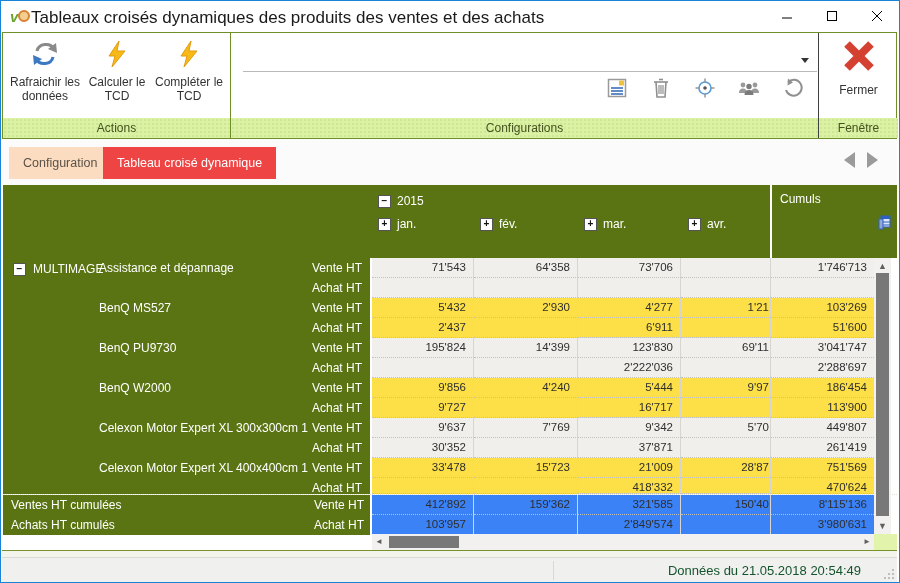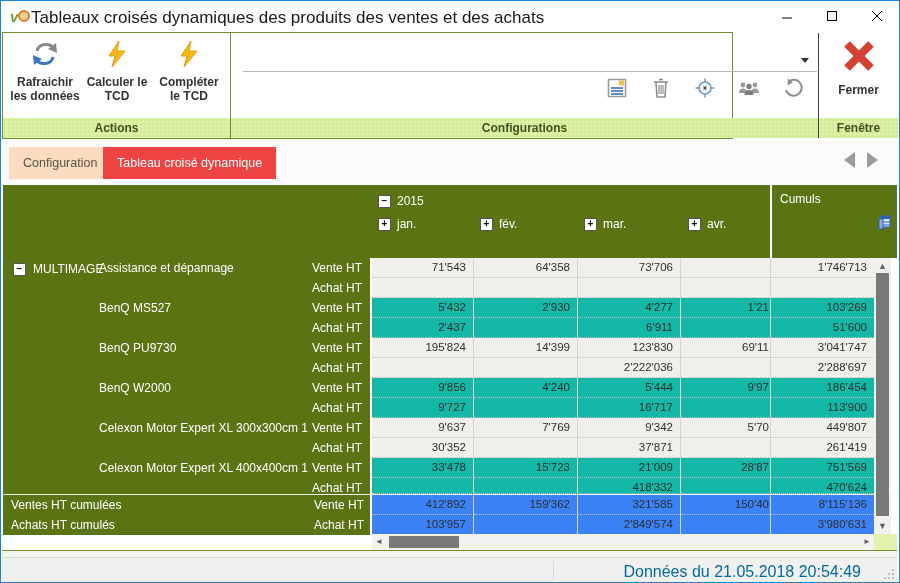--- a/index.html
+++ b/index.html
@@ -5,21 +5,21 @@
   html,body{margin:0;padding:0;background:#e9e9e9;font-family:"Liberation Sans","DejaVu Sans",sans-serif;}
   #window{position:relative;width:898px;height:581px;background:#fff;border:1px solid #1883d7;overflow:hidden;}
   
   .titlebar{position:absolute;left:0;top:0;width:898px;height:30px;background:#fff;}
   .title-text{position:absolute;left:30px;top:7px;font-size:17px;color:#1a1a1a;}
   .app-icon{position:absolute;left:9px;top:6px;width:18px;height:18px;}
   .app-icon .vee{position:absolute;left:0;top:1px;color:#6aa32e;font-size:15px;font-weight:bold;font-style:italic;}
   .app-icon .ring{position:absolute;left:8px;top:3px;width:8px;height:8px;border-radius:50%;border:2px solid #d98032;background:#f2cf8e;}
   .winbtn{position:absolute;top:0;width:45px;height:29px;display:flex;align-items:center;justify-content:center;}
   
-  .toolbar{position:absolute;left:1px;top:31px;width:731px;height:107px;border:1px solid #6f8f28;box-sizing:border-box;background:#fff;font-weight:bold;}
+  .toolbar{position:absolute;left:1px;top:31px;width:895px;height:107px;border:1px solid #6f8f28;box-sizing:border-box;background:#fff;}
   .panel{position:absolute;top:0;height:105px;}
   .p-actions{left:0;width:227px;}
   .p-config{left:227px;width:589px;border-left:1px solid #6f8f28;border-right:1px solid #404040;box-sizing:border-box;}
   .p-window{left:816px;width:79px;}
   .secbar{position:absolute;left:0;bottom:0;width:100%;height:20px;background:#dbf2a5;background-image:radial-gradient(#cde795 1px,transparent 1px);background-size:4px 4px;display:flex;align-items:center;justify-content:center;font-size:12px;color:#45521f;text-align:right;}
   .abtns{position:absolute;left:6px;top:4px;display:flex;}
   .tbtn{width:72px;height:78px;display:flex;flex-direction:column;align-items:center;cursor:default;}
   .tbtn .ic{height:34px;display:flex;align-items:center;justify-content:center;}
   .tbtn .lb{font-size:12px;color:#333;text-align:center;line-height:14px;margin-top:4px;}
   .combo{position:absolute;left:12px;top:14px;width:574px;height:24px;border-bottom:1px solid #b9b9b9;}
@@ -48,36 +48,36 @@
   .prod{width:209px;min-width:209px;}
   .typ{width:62px;min-width:62px;padding-left:4px;}
   .slbl{width:299px;min-width:299px;padding-left:8px;}
   .v{font-size:11.5px;color:#2e2e2e;text-align:right;line-height:19px;border-right:1px solid #d6d5d2;border-bottom:1px dotted #c2c1be;box-sizing:border-box;padding-right:7px;white-space:nowrap;overflow:hidden;}
   .c0{width:102px;min-width:102px;}
   .c1{width:104px;min-width:104px;}
   .c2{width:103px;min-width:103px;}
   .c3{width:90px;min-width:90px;padding-right:1px;}
   .c4{width:103px;min-width:103px;border-right:none;}
   .sh-g .v{background:#f0efec;}
-  .sh-w .v{background:#14b8a6;}
+  .sh-w .v{background:#fde047;}
   .sum .v{background:#3b82f6;}
   .group-overlay{position:absolute;left:12px;top:261px;display:flex;align-items:center;gap:7px;color:#fff;font-size:12px;}
   
   .vscroll{position:absolute;left:873px;top:257px;width:17px;height:276px;background:#f2f1ef;}
   .vthumb{position:absolute;left:2px;top:15px;width:13px;height:243px;background:#787878;}
   .sarr{position:absolute;color:#5f5f5f;font-size:9px;line-height:12px;width:17px;text-align:center;}
   .hscroll{position:absolute;left:371px;top:533px;width:502px;height:16px;background:#f2f1ef;}
   .hthumb{position:absolute;left:17px;top:2px;width:70px;height:12px;background:#787878;}
   .corner{position:absolute;left:873px;top:533px;width:23px;height:16px;background:#e2f3ac;}
   .bottomline{position:absolute;left:1px;top:549px;width:895px;height:1px;background:#76922c;}
   .strip{position:absolute;left:1px;top:550px;width:895px;height:6px;background:#f3f4ec;}
   
   .statusbar{position:absolute;left:1px;top:556px;width:895px;height:25px;background:#f0f0ee;border-top:1px solid #dadad8;box-sizing:border-box;}
   .status-sep{position:absolute;left:551px;top:3px;width:1px;height:19px;background:#d8d8d5;}
-  .status-text{position:absolute;right:36px;top:5px;font-size:16px;color:#0369a1;text-align:center;}
+  .status-text{position:absolute;right:36px;top:5px;font-size:13px;color:#14532d;text-align:center;}
   .grip{position:absolute;right:2px;bottom:2px;}
 </style>
 </head>
 <body>
 
 <div id="window">
 
   <div class="titlebar">
     <div class="app-icon">
         <span class="vee">v</span>

